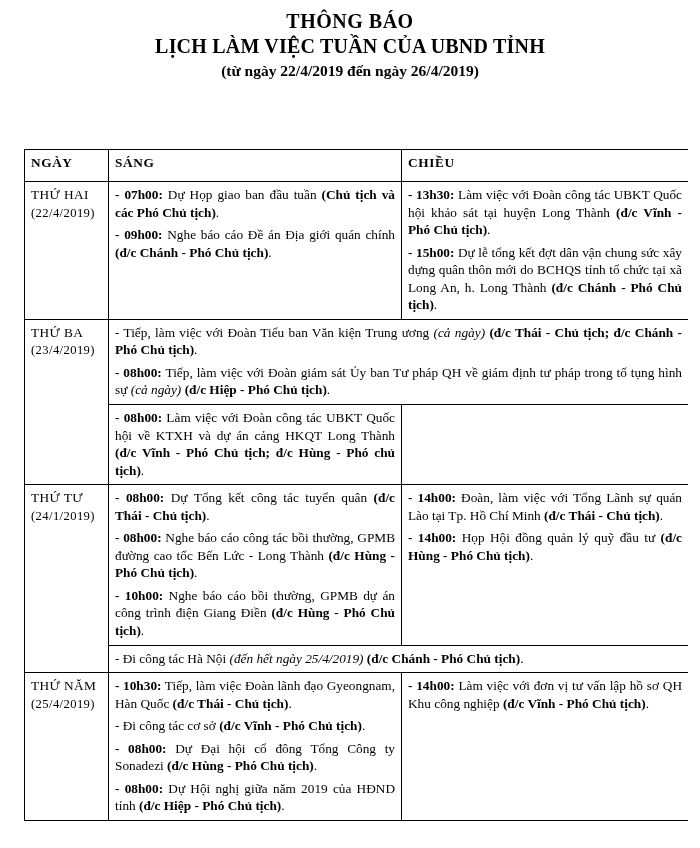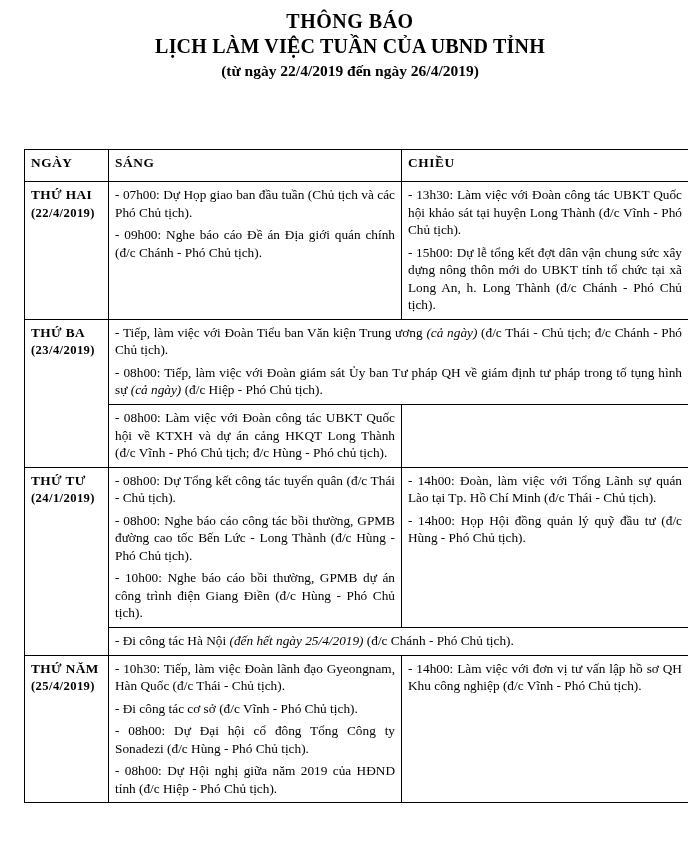--- a/index.html
+++ b/index.html
@@ -79,36 +79,36 @@
     font-weight: bold;
     font-size: 14px;
     letter-spacing: 0.6px;
     padding: 5px 4px 6px 4px;
     height: 22px;
   }
 
   td.day-cell {
     text-align: center;
     vertical-align: middle;
-    font-weight: bold;
+    font-weight: normal;
     font-size: 13.4px;
     letter-spacing: 0.4px;
     padding-left: 2px;
     padding-right: 2px;
   }
   .day-name { display: block; white-space: nowrap; }
   .day-date { display: block; font-size: 12.6px; margin-top: 1px; white-space: nowrap; }
 
   
   .item {
     margin: 0 0 5px 0;
     text-indent: 0;
   }
   .item:last-child { margin-bottom: 0; }
-  .b  { font-weight: normal; }
+  .b  { font-weight: bold; }
   .i  { font-style: italic; }
   .bi { font-weight: normal; font-style: italic; }
 
   td.empty-cell { }
 
   
   .sched-wrap { overflow: hidden; max-height: 735px; }
 </style>
 </head>
 <body>
@@ -140,21 +140,21 @@
             <td class="day-cell">
               <span class="day-name">THỨ HAI</span>
               <span class="day-date">(22/4/2019)</span>
             </td>
             <td>
               <p class="item"><span class="b">- 07h00:</span><span> Dự Họp giao ban đầu tuần </span><span class="b">(Chủ tịch và các Phó Chủ tịch)</span><span>.</span></p>
               <p class="item"><span class="b">- 09h00:</span><span> Nghe báo cáo Đề án Địa giới quán chính </span><span class="b">(đ/c Chánh - Phó Chủ tịch)</span><span>.</span></p>
             </td>
             <td>
               <p class="item"><span class="b">- 13h30:</span><span> Làm việc với Đoàn công tác UBKT Quốc hội khảo sát tại huyện Long Thành </span><span class="b">(đ/c Vĩnh - Phó Chủ tịch)</span><span>.</span></p>
-              <p class="item"><span class="b">- 15h00:</span><span> Dự lễ tổng kết đợt dân vận chung sức xây dựng nông thôn mới do UBKT tỉnh tổ chức tại xã Long An, h. Long Thành </span><span class="b">(đ/c Chánh - Phó Chủ tịch)</span><span>.</span></p>
+              <p class="item"><span class="b">- 15h00:</span><span> Dự lễ tổng kết đợt dân vận chung sức xây dựng quân thôn mới do BCHQS tỉnh tổ chức tại xã Long An, h. Long Thành </span><span class="b">(đ/c Chánh - Phó Chủ tịch)</span><span>.</span></p>
             </td>
           </tr>
           <tr>
             <td class="day-cell" rowspan="2">
               <span class="day-name">THỨ BA</span>
               <span class="day-date">(23/4/2019)</span>
             </td>
             <td colspan="2">
               <p class="item"><span>- Tiếp, làm việc với Đoàn Tiểu ban Văn kiện Trung ương </span><span class="i">(cả ngày)</span><span> </span><span class="b">(đ/c Thái - Chủ tịch; đ/c Chánh - Phó Chủ tịch)</span><span>.</span></p>
               <p class="item"><span class="b">- 08h00:</span><span> Tiếp, làm việc với Đoàn giám sát Ủy ban Tư pháp QH về giám định tư pháp trong tố tụng hình sự </span><span class="i">(cả ngày)</span><span> </span><span class="b">(đ/c Hiệp - Phó Chủ tịch)</span><span>.</span></p>

